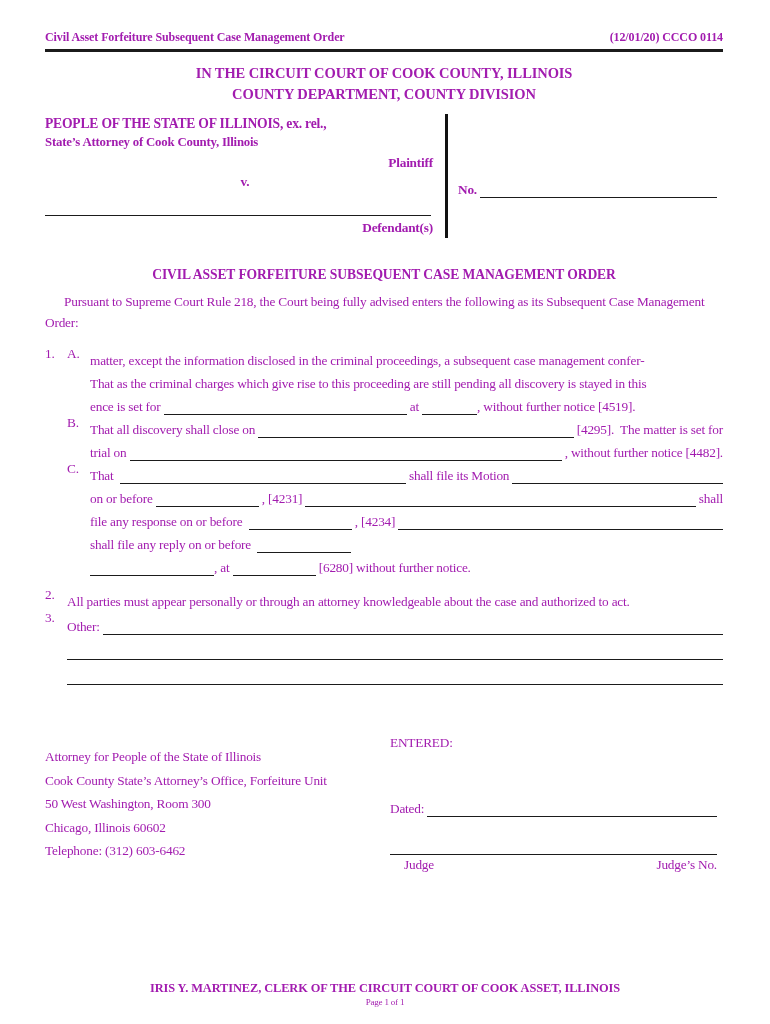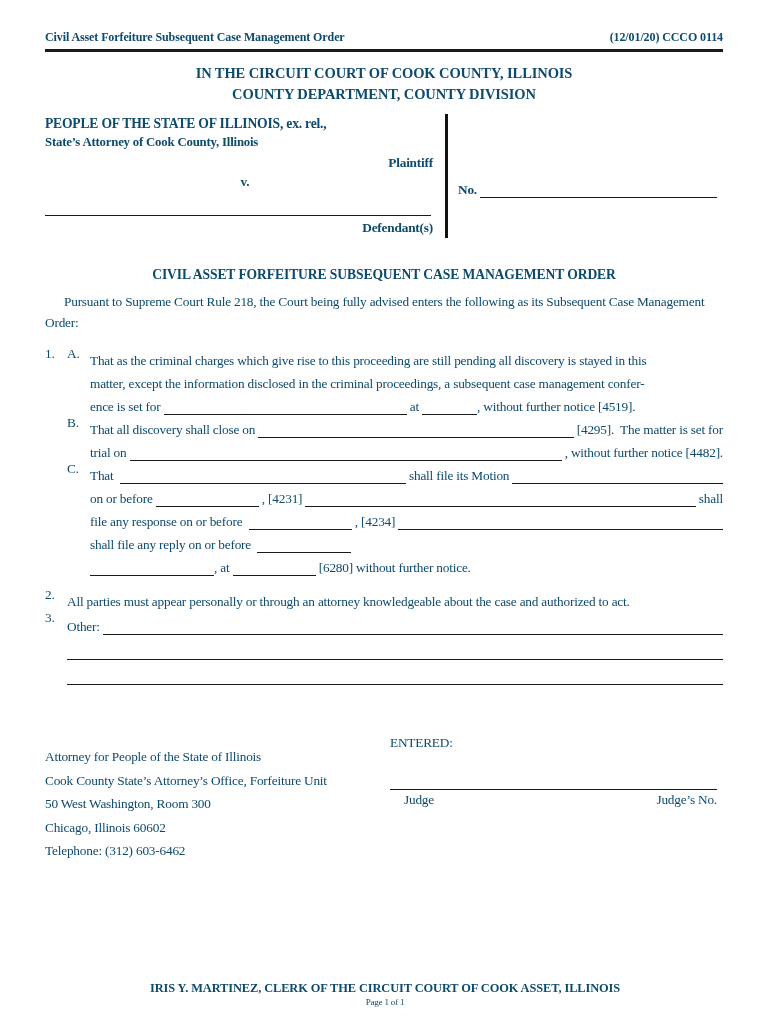--- a/index.html
+++ b/index.html
@@ -1,19 +1,19 @@
 <!DOCTYPE html>
 <html><head>
 <meta charset="utf-8">
 <style>
   html,body{margin:0;padding:0;background:#fff;}
   .page{
     position:relative;
     width:770px;height:1024px;
-    background:#fff;color:#0c4a6e;
+    background:#fff;color:#a21caf;
     font-family:"Liberation Serif", serif;
     font-size:13.3px;
     letter-spacing:-0.2px;
     box-sizing:border-box;
     padding:30px 47px 0 45px;
     overflow:hidden;
   }
   
   .hdr{display:flex;justify-content:space-between;align-items:flex-end;
        font-weight:bold;font-size:12px;letter-spacing:-0.1px;
@@ -101,24 +101,24 @@
   <div class="list">
 
     <div class="row">
       <span class="ncol">1.</span>
       <div class="content">
 
         <div class="row">
           <span class="lcol">A.</span>
           <div class="content">
             <div class="fline">
+              <span class="t">matter, except the information disclosed in the criminal proceedings, a subsequent case management confer-</span>
+            </div>
+            <div class="fline">
               <span class="t">That as the criminal charges which give rise to this proceeding are still pending all discovery is stayed in this</span>
-            </div>
-            <div class="fline">
-              <span class="t">matter, except the information disclosed in the criminal proceedings, a subsequent case management confer-</span>
             </div>
             <div class="fline">
               <span class="t">ence is set for </span>
               <span class="bl" style="width:243px"></span>
               <span class="t"> at </span>
               <span class="bl" style="width:55px"></span>
               <span class="t">, without further notice [4519].</span>
             </div>
           </div>
         </div>
@@ -209,20 +209,24 @@
       <div class="addr">
         <div>Attorney for People of the State of Illinois</div>
         <div>Cook County State’s Attorney’s Office, Forfeiture Unit</div>
         <div>50 West Washington, Room 300</div>
         <div>Chicago, Illinois 60602</div>
         <div>Telephone:  (312) 603-6462</div>
       </div>
     </div>
     <div class="sig-right">
       <div class="entered">ENTERED:</div>
+      <div class="dated">
+        <span class="t">Dated: </span>
+        <span class="bl fx" style="margin-right:6px"></span>
+      </div>
       <div class="judge-rule" style="margin-right:6px"></div>
       <div class="judge-labels">
         <span>Judge</span>
         <span>Judge’s No.</span>
       </div>
     </div>
   </div>
 
   <div class="footer">
     <div class="clerk">IRIS Y. MARTINEZ, CLERK OF THE CIRCUIT COURT OF COOK ASSET, ILLINOIS</div>

